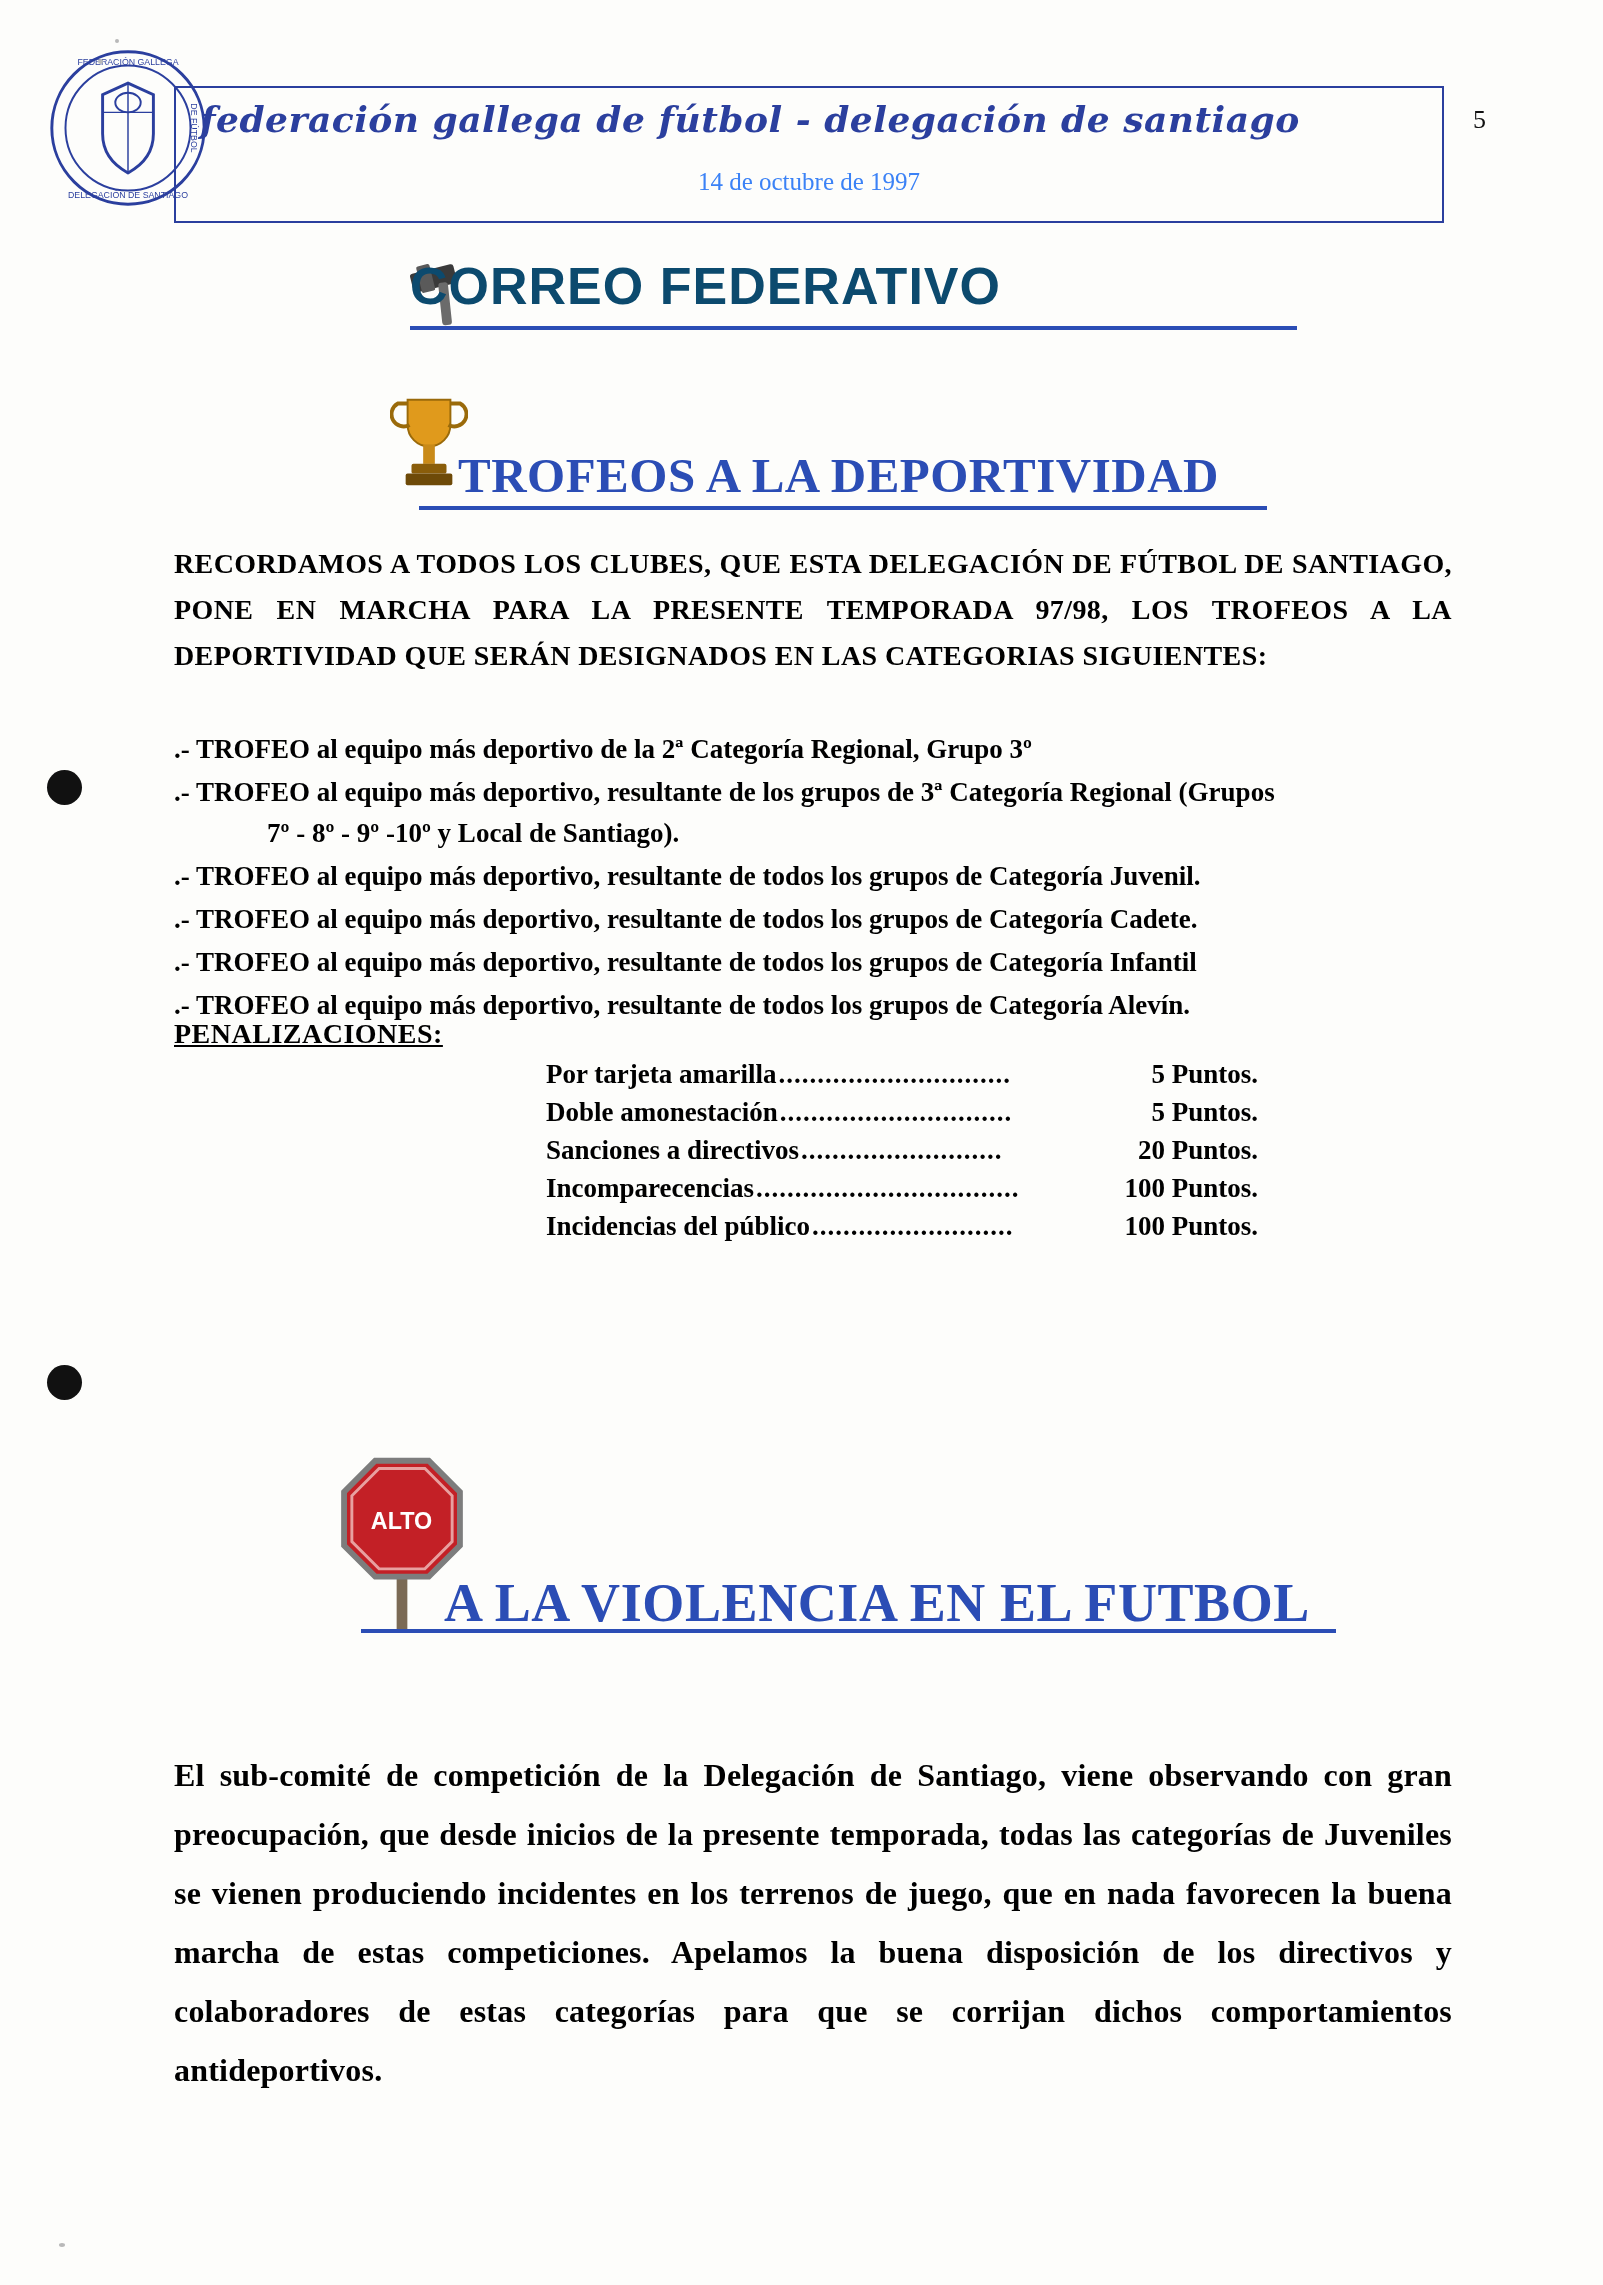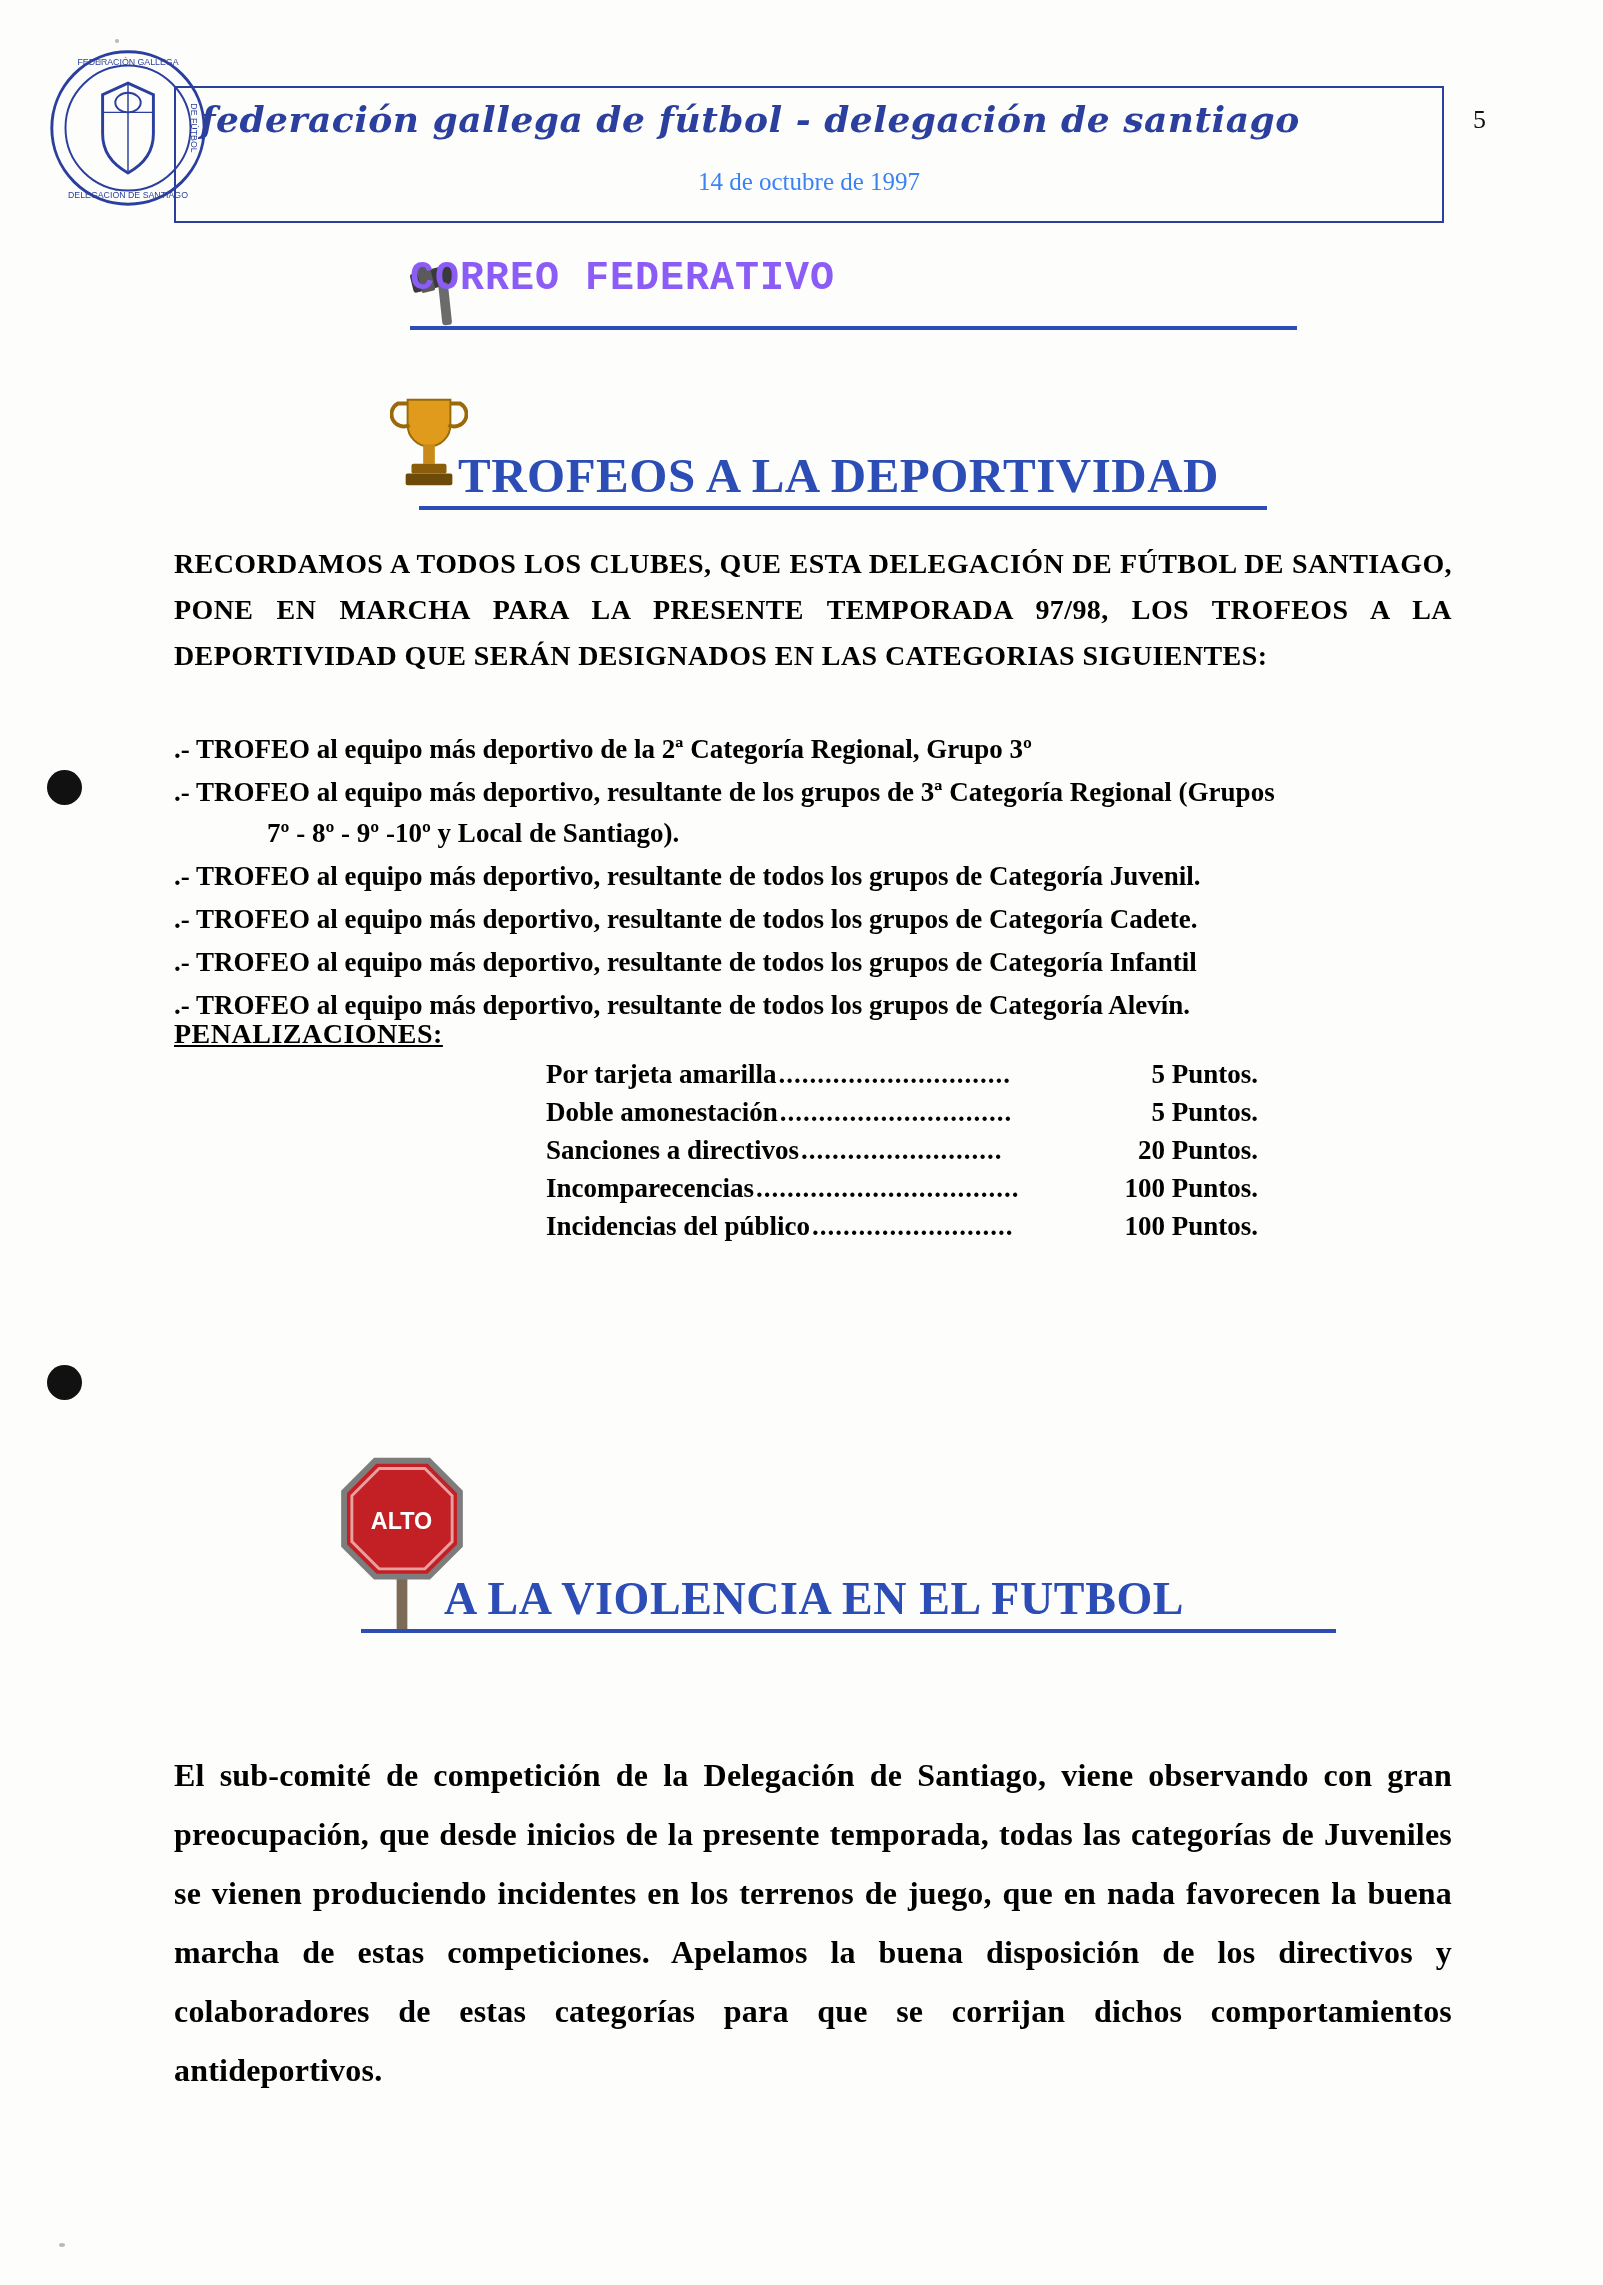--- a/index.html
+++ b/index.html
@@ -70,25 +70,25 @@
     width: 168px;
     height: 168px;
   }
   .seal svg { display:block; }
 
   
   .title-correo {
     position: absolute;
     left: 410px;
     top: 256px;
-    font-size: 40px;
-    font-weight: bold;
-    color: #8b5cf6;
+    font-size: 52px;
+    font-weight: bold;
+    color: #0c4a6e;
     letter-spacing: 1px;
-    font-family: Liberation Mono, monospace;
+    font-family: Liberation Sans, sans-serif;
   }
   .title-correo .u-line {
     position: absolute;
     left: 0;
     top: 70px;
     width: 887px;
     height: 3.9px;
     background: #2b4db5;
   }
   .icon-hammer {
@@ -207,21 +207,21 @@
     position: absolute;
     left: 336px;
     top: 1453px;
     width: 132px;
     height: 185px;
   }
   .title-violencia {
     position: absolute;
     left: 444px;
     top: 1572px;
-    font-size: 46px;
+    font-size: 54px;
     font-weight: bold;
     color: #2b4db5;
     letter-spacing: 0.6px;
   }
   .title-violencia .u-line {
     position: absolute;
     left: -83px;
     top: 57px;
     width: 975px;
     height: 3.9px;

